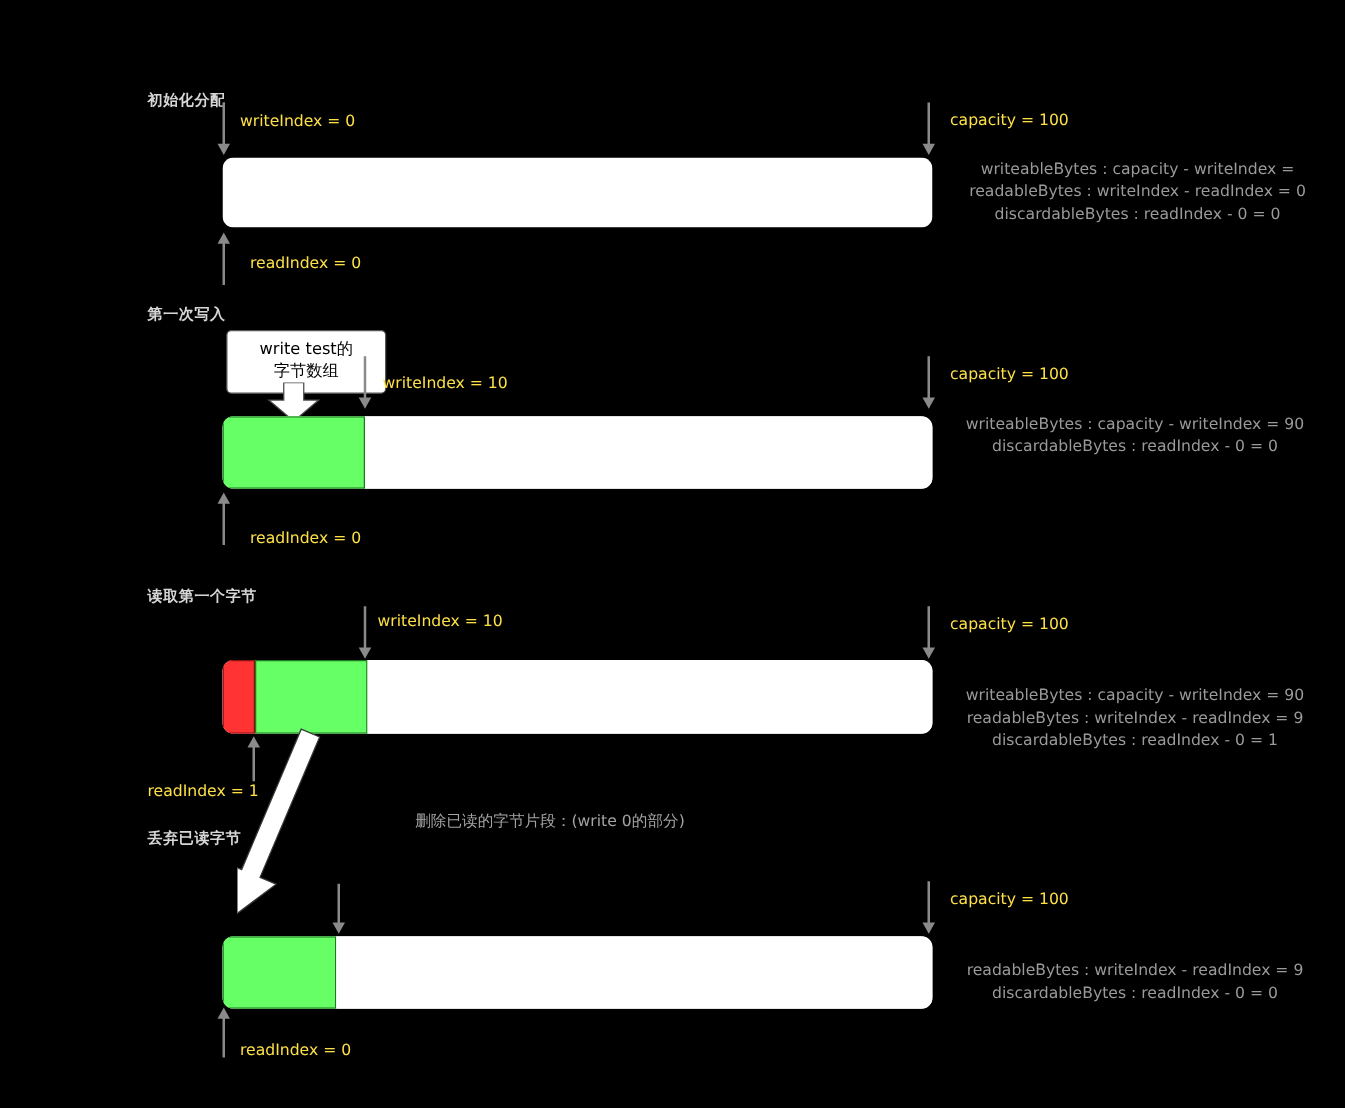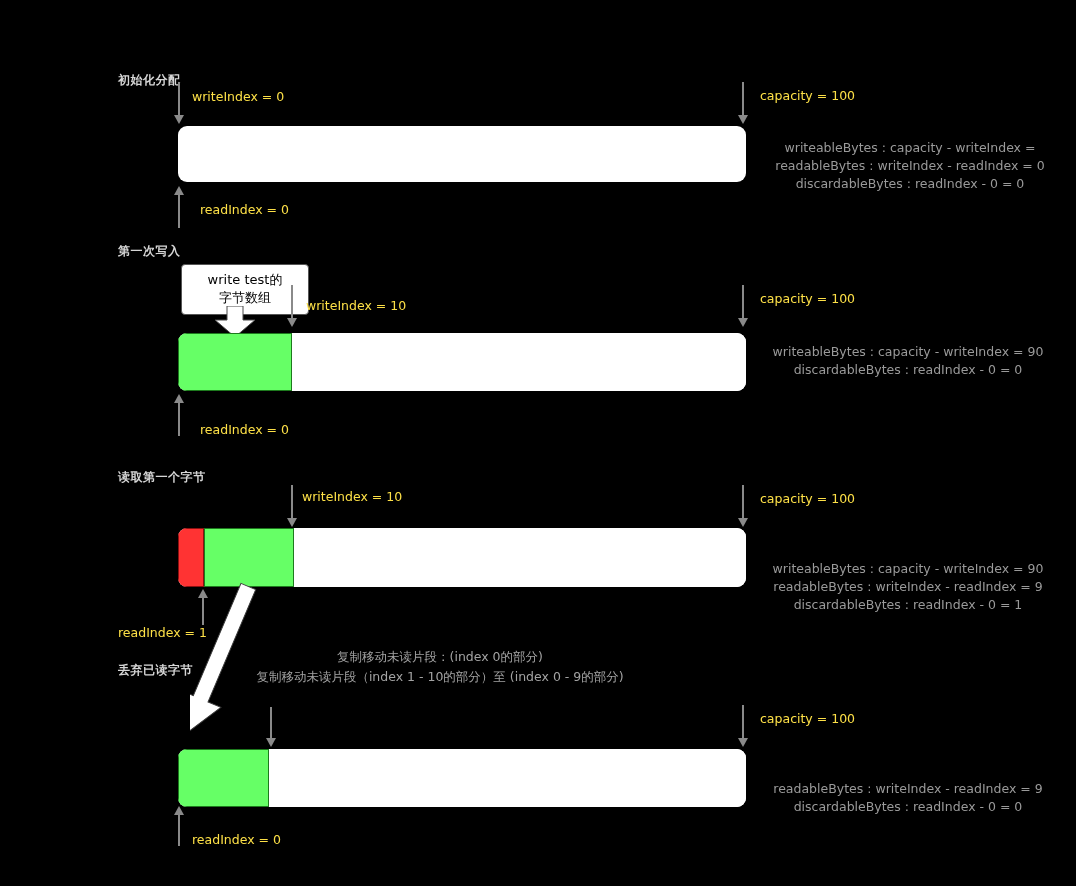--- a/index.html
+++ b/index.html
@@ -33,21 +33,20 @@
     color: #fde047;
     font-size: 12.5px;
     white-space: nowrap;
   }
   .stats {
     position: absolute;
     color: #9a9a9a;
     font-size: 12.5px;
     line-height: 18px;
     text-align: center;
-    margin-top: 13px;
   }
   .stats div { white-space: nowrap; }
   .mid-note {
     position: absolute;
     color: #a3a3a3;
     font-size: 12.5px;
     line-height: 20px;
     text-align: center;
     white-space: nowrap;
   }
@@ -197,22 +196,21 @@
 
   <div class="sec-title" style="left:118px; top:662px;">丢弃已读字节</div>
 
   <svg class="diag-arrow" style="left:190px; top:580px;" width="110" height="175" viewBox="0 0 110 175">
     <g transform="rotate(23 56 12)">
       <polygon points="48,6 64,6 64,128 78,128 56,166 34,128 48,128" fill="#ffffff" stroke="#3a3a3a" stroke-width="1"></polygon>
     </g>
   </svg>
 
   <div class="mid-note" style="left:240px; top:647px; width:400px;">
-    <div>复制移动未读片段：(index 0的部分)</div>
-    <div>复制移动未读片段（index 1 - 10的部分）至 (index 0 - 9的部分)</div>
+    <div>删除已读的字节片段：(write 0的部分)</div>
   </div>
 
   <div class="marker down" style="left:270px; top:707px; height:32px;">
     <span class="head"></span>
   </div>
   <div class="idx-label" style="left:284px; top:758px;">writeIndex = 9</div>
 
   <div class="marker down" style="left:742px; top:705px; height:34px;">
     <span class="head"></span>
   </div>

